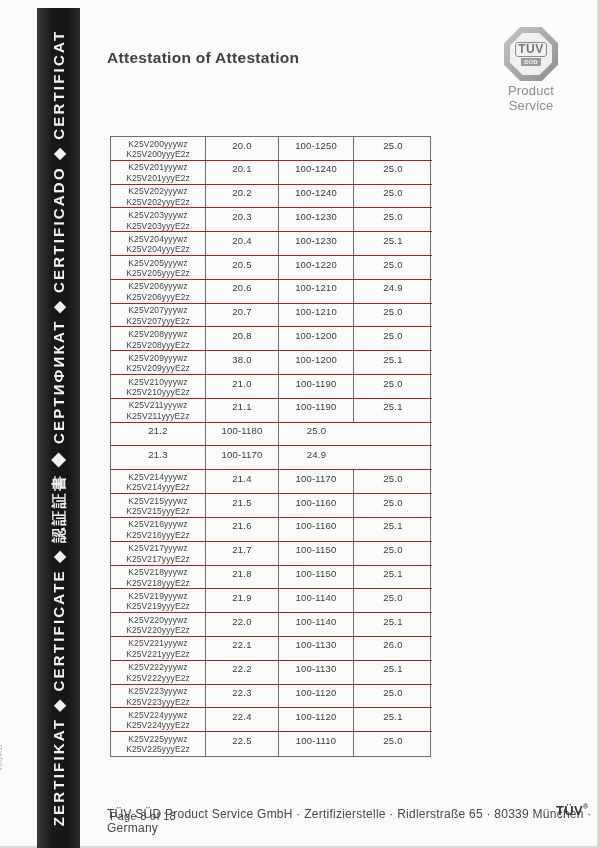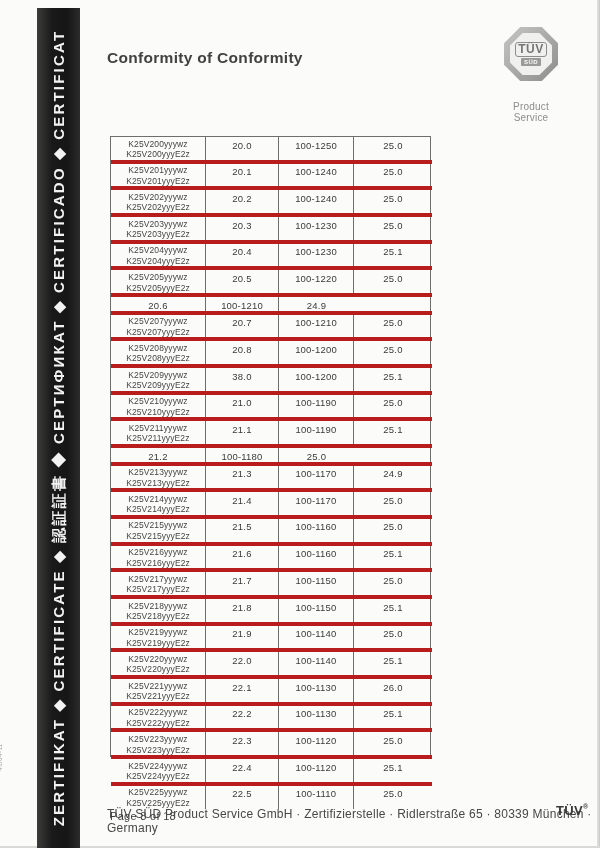--- a/index.html
+++ b/index.html
@@ -49,32 +49,32 @@
     display:flex;flex-direction:column;align-items:center;justify-content:center;
   }
   .logo-tuv{
     font-size:12px;font-weight:bold;color:#767674;letter-spacing:0.5px;
     border:1.5px solid #8d8d8b;border-radius:3px;padding:0 2px;line-height:13px;
   }
   .logo-sud{
     margin-top:1px;font-size:6px;font-weight:bold;color:#fbfbf9;
     background:#9a9a98;border-radius:1px;padding:0 3px;line-height:8px;letter-spacing:0.5px;
   }
-  .logo-caption{margin-top:20px;font-size:10px;color:#8d8d8b;letter-spacing:0.2px;}
+  .logo-caption{margin-top:2px;font-size:13px;color:#8d8d8b;letter-spacing:0.2px;}
 
   
   .dtable{
     position:absolute;left:110px;top:136px;width:321px;height:621px;
     display:grid;grid-template-rows:repeat(26,1fr);
     border:1px solid #6e6e6c;
     box-sizing:border-box;
   }
   .t-row{
     display:grid;grid-template-columns:95px 73px 75px 78px;
-    border-bottom:4px solid #b91c1c;
+    border-bottom:1px solid #b91c1c;
     box-sizing:border-box;
   }
   .t-row:last-child{border-bottom:none;}
   .t-cell{
     border-right:1px solid #6e6e6c;
     text-align:center;overflow:hidden;box-sizing:border-box;
   }
   .t-cell:last-child{border-right:none;}
   .c-model{font-size:8.5px;line-height:10.6px;padding-top:1.5px;color:#454545;letter-spacing:0.1px;}
   .c-num{font-size:9.5px;padding-top:2.5px;color:#3a3a3a;letter-spacing:0.2px;}
@@ -90,21 +90,21 @@
 
 <div class="page-edge-right"></div>
 <div class="page-edge-bottom"></div>
 
 <div class="band">
   <span class="band-text">ZERTIFIKAT ◆ CERTIFICATE ◆ 認証証書 ◆ СЕРТИФИКАТ ◆ CERTIFICADO ◆ CERTIFICAT</span>
 </div>
 <span class="edge-code">41/04-11</span>
 
 <div class="title">
-  <div class="l1">Conformity of Conformity</div>
+  <div class="l1">Attestation of Attestation</div>
 </div>
 
 <div class="logo">
   <div class="oct-outer">
     <div class="oct-inner">
       <div class="logo-tuv">TÜV</div>
       <div class="logo-sud">SÜD</div>
     </div>
   </div>
   <div class="logo-caption">Product Service</div>
@@ -159,20 +159,24 @@
     <div class="t-row">
       <div class="t-cell c-model">
         <div>K25V205yyywz</div>
         <div>K25V205yyyE2z</div>
       </div>
       <div class="t-cell c-num">20.5</div>
       <div class="t-cell c-num">100-1220</div>
       <div class="t-cell c-num">25.0</div>
     </div>
     <div class="t-row">
+      <div class="t-cell c-model">
+        <div>K25V206yyywz</div>
+        <div>K25V206yyyE2z</div>
+      </div>
       <div class="t-cell c-num">20.6</div>
       <div class="t-cell c-num">100-1210</div>
       <div class="t-cell c-num">24.9</div>
     </div>
     <div class="t-row">
       <div class="t-cell c-model">
         <div>K25V207yyywz</div>
         <div>K25V207yyyE2z</div>
       </div>
       <div class="t-cell c-num">20.7</div>
@@ -214,24 +218,20 @@
       <div class="t-cell c-num">21.1</div>
       <div class="t-cell c-num">100-1190</div>
       <div class="t-cell c-num">25.1</div>
     </div>
     <div class="t-row">
       <div class="t-cell c-num">21.2</div>
       <div class="t-cell c-num">100-1180</div>
       <div class="t-cell c-num">25.0</div>
     </div>
     <div class="t-row">
-      <div class="t-cell c-model">
-        <div>K25V213yyywz</div>
-        <div>K25V213yyyE2z</div>
-      </div>
       <div class="t-cell c-num">21.3</div>
       <div class="t-cell c-num">100-1170</div>
       <div class="t-cell c-num">24.9</div>
     </div>
     <div class="t-row">
       <div class="t-cell c-model">
         <div>K25V214yyywz</div>
         <div>K25V214yyyE2z</div>
       </div>
       <div class="t-cell c-num">21.4</div>

